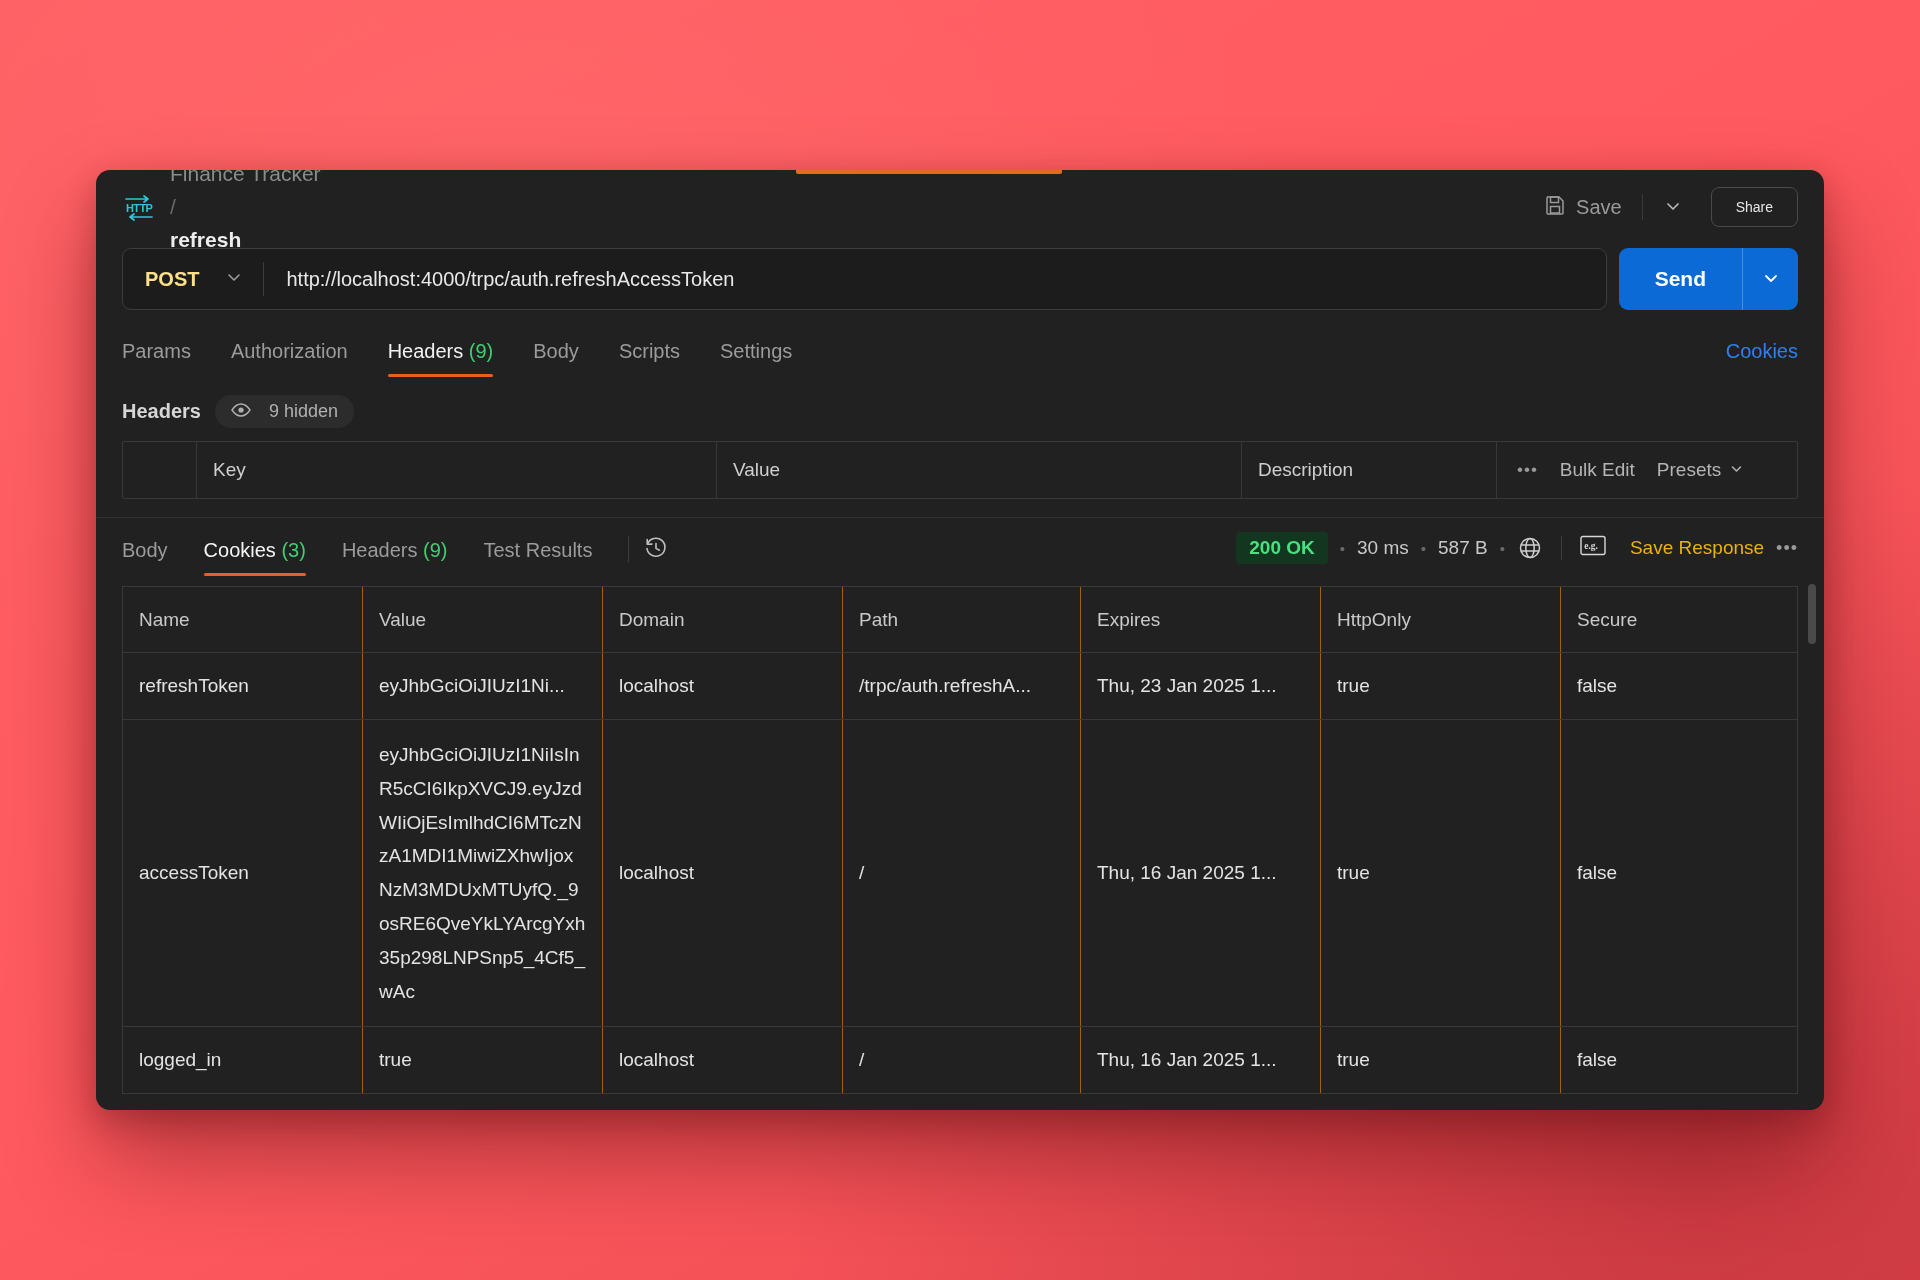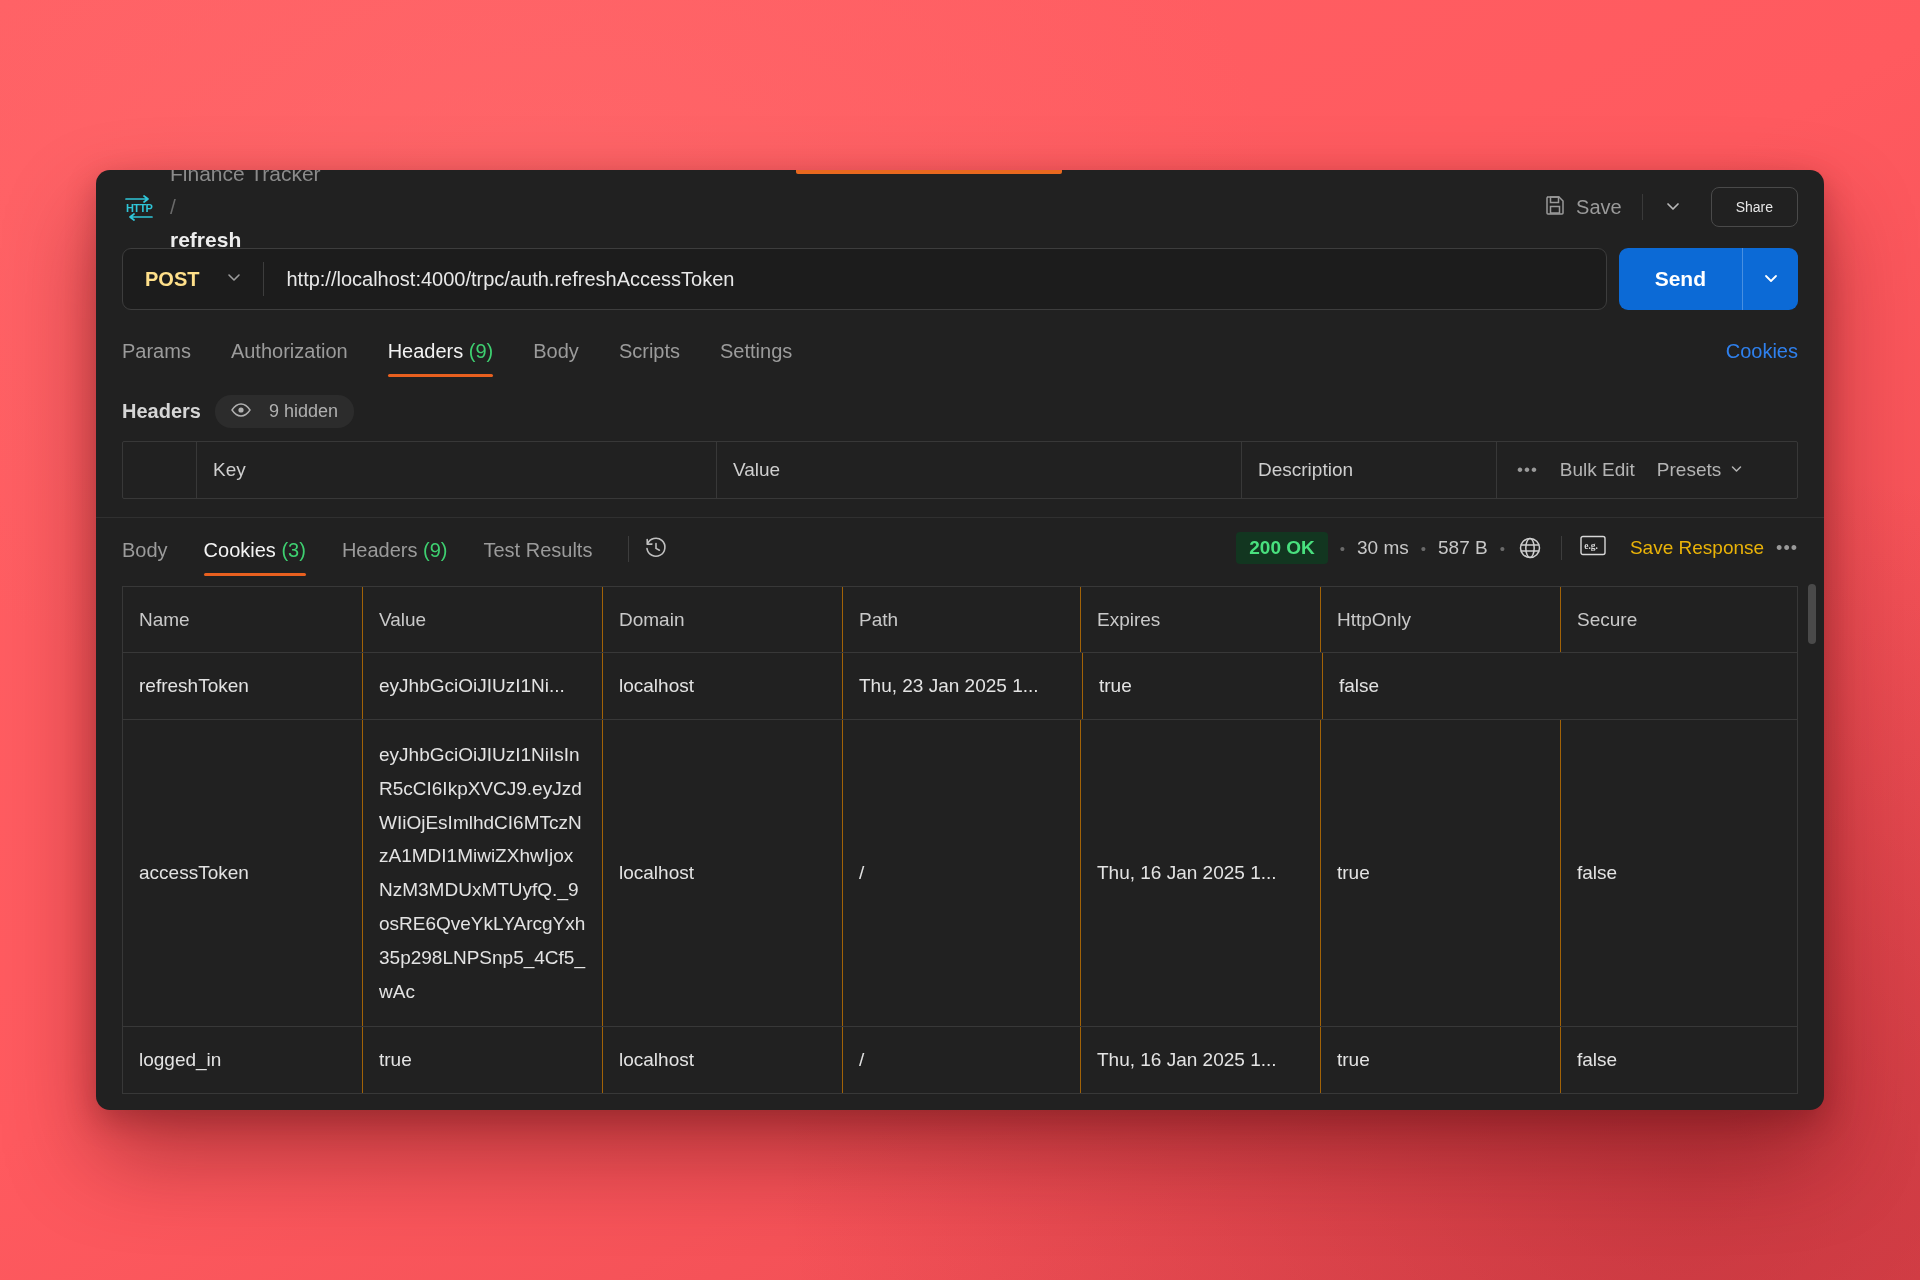--- a/index.html
+++ b/index.html
@@ -432,20 +432,21 @@
       <div class="ccell col-path">Path</div>
       <div class="ccell col-expires">Expires</div>
       <div class="ccell col-httponly">HttpOnly</div>
       <div class="ccell col-secure">Secure</div>
     </div>
 
     <div class="crow">
       <div class="ccell col-name">refreshToken</div>
       <div class="ccell col-value">eyJhbGciOiJIUzI1Ni...</div>
       <div class="ccell col-domain">localhost</div>
+      <div class="ccell col-path">/trpc/auth.refreshA...</div>
       <div class="ccell col-expires">Thu, 23 Jan 2025 1...</div>
       <div class="ccell col-httponly">true</div>
       <div class="ccell col-secure">false</div>
     </div>
 
     <div class="crow tall">
       <div class="ccell col-name">accessToken</div>
       <div class="ccell col-value">
           <span class="wrapval">eyJhbGciOiJIUzI1NiIsInR5cCI6IkpXVCJ9.eyJzdWIiOjEsImlhdCI6MTczNzA1MDI1MiwiZXhwIjoxNzM3MDUxMTUyfQ._9osRE6QveYkLYArcgYxh35p298LNPSnp5_4Cf5_wAc</span>
         </div>

